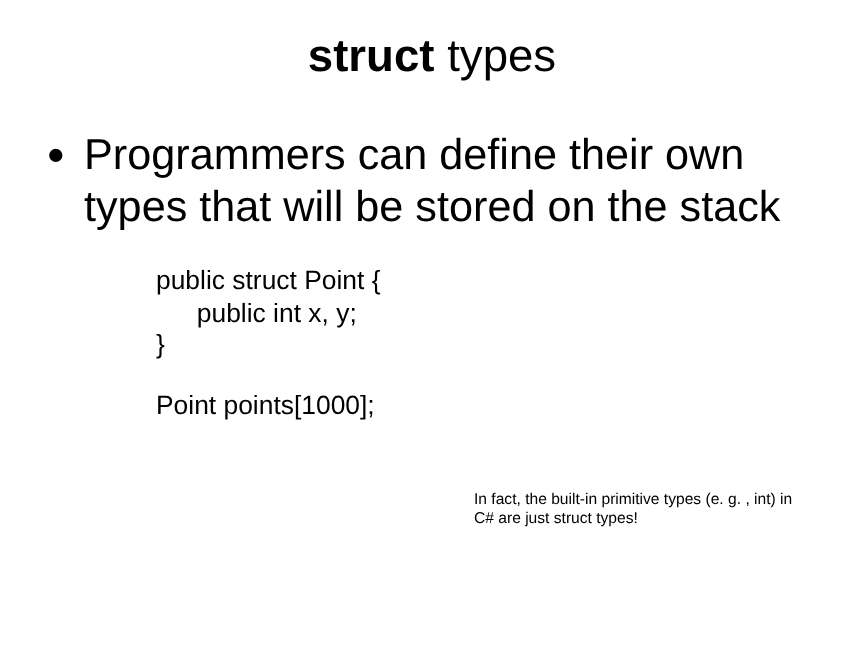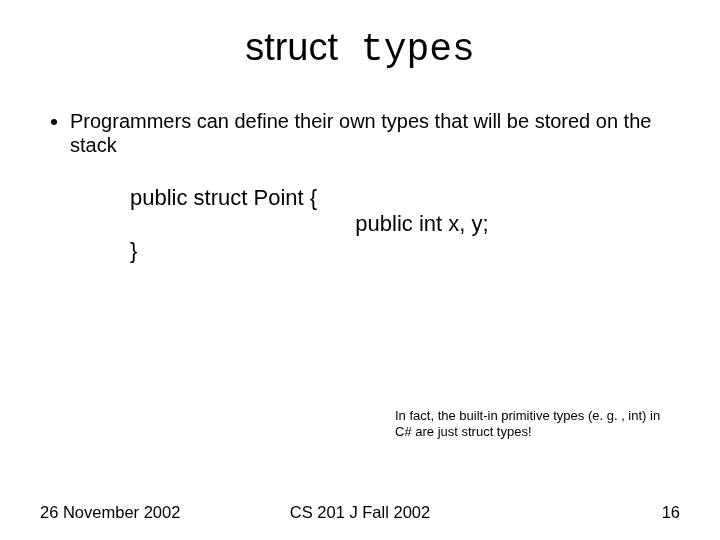--- a/index.html
+++ b/index.html
@@ -1,24 +1,24 @@
 <!DOCTYPE html>
 <html><head>
 <meta charset="utf-8">
 <style>
   * { margin: 0; padding: 0; box-sizing: border-box; }
   html, body { width: 720px; height: 540px; background: #fff; font-family: Arial, Helvetica, sans-serif; color: #000; }
   .slide { width: 720px; height: 540px; position: relative; padding: 22px 40px 0 40px; }
   .title { text-align: center; font-size: 38px; margin-top: 4px; }
-  .title .b { font-weight: 400; }
-  .title .r { font-weight: 400; font-family: Liberation Mono, monospace; }
+  .title .b { font-weight: 700; }
+  .title .r { font-weight: 400; }
   .bullets { margin-top: 38px; padding-left: 30px; }
-  .bullets li { list-style: disc; font-size: 20px; line-height: 1.2; }
+  .bullets li { list-style: disc; font-size: 36px; line-height: 1.2; }
   .code { margin-top: 28px; margin-left: 90px; font-size: 22px; line-height: 1.2; }
-  .code .l2 { padding-left: 34px; text-align: center; }
+  .code .l2 { padding-left: 34px; }
   .code-gap { height: 24px; }
   .note { position: absolute; left: 395px; top: 408px; width: 280px; font-size: 13px; line-height: 1.25; }
   .footer { position: absolute; left: 0; bottom: 18px; width: 720px; padding: 0 40px; display: flex; justify-content: space-between; font-size: 16.5px; }
   .footer .center { position: absolute; left: 0; right: 0; text-align: center; }
   .footer .right { margin-left: auto; }
 </style>
 </head>
 <body>
 
 <div class="slide">
@@ -29,23 +29,19 @@
 
   <ul class="bullets">
     <li>Programmers can define their own types that will be stored on the stack</li>
   </ul>
 
   <div class="code">
     <div>public struct Point {</div>
     <div class="l2">public int x, y;</div>
     <div>}</div>
     <div class="code-gap"></div>
+    <div>Point points[1000];</div>
   </div>
 
   <div class="note">In fact, the built-in primitive types (e. g. , int) in C# are just struct types!</div>
 
-  <div class="footer">
-    <span>26 November 2002</span>
-    <span class="center">CS 201 J Fall 2002</span>
-    <span class="right">16</span>
-  </div>
 
 </div>
 
 </body></html>

